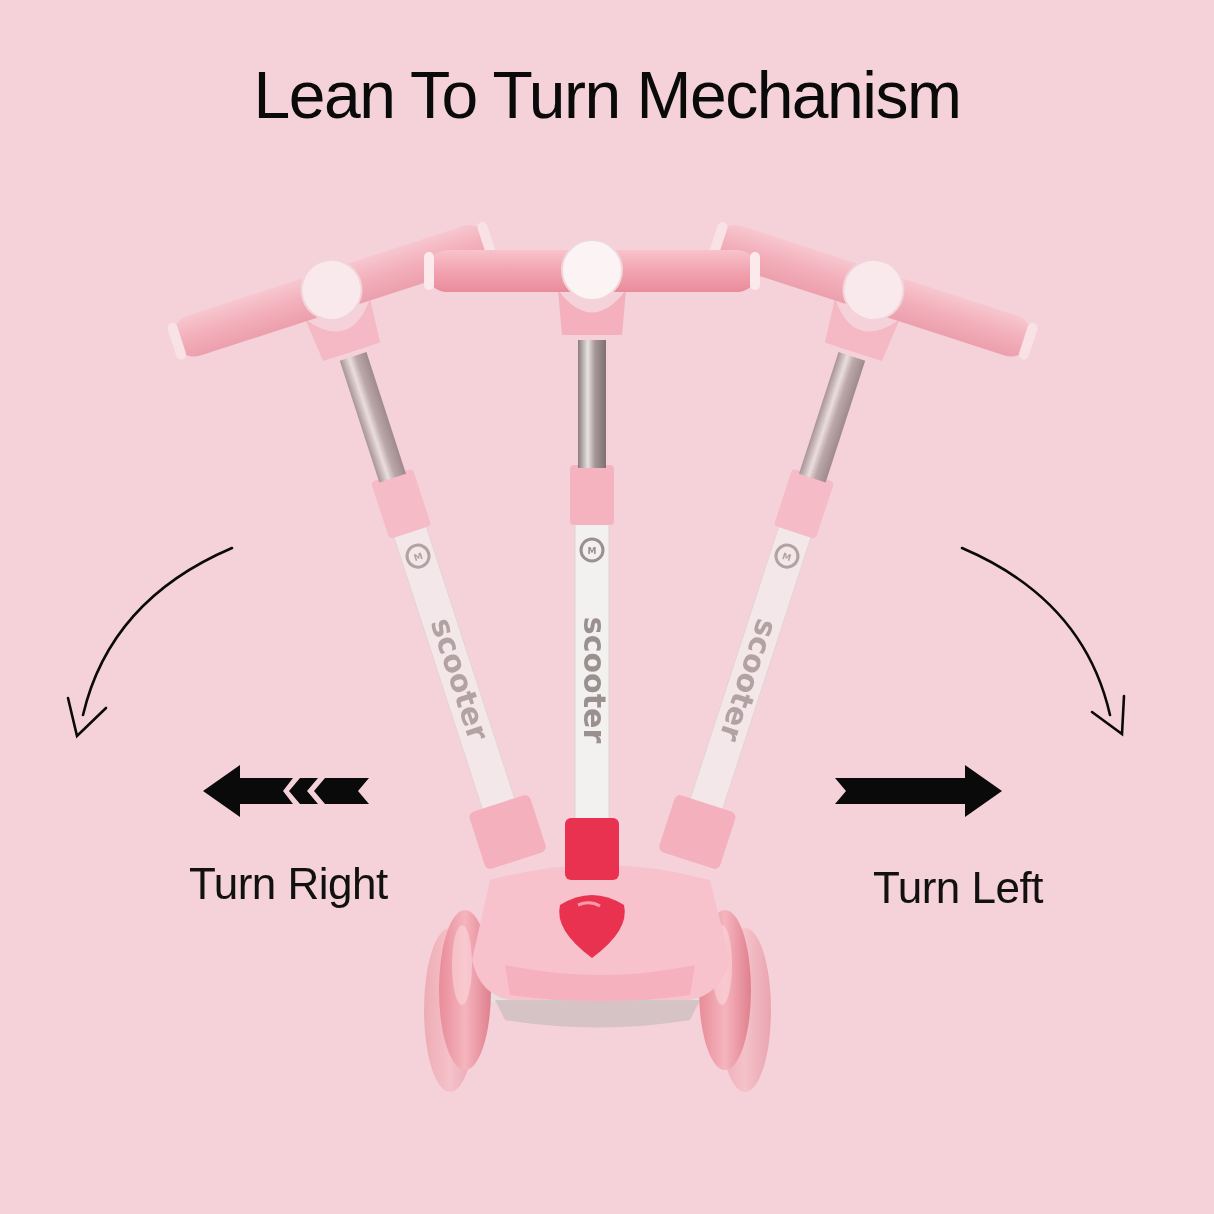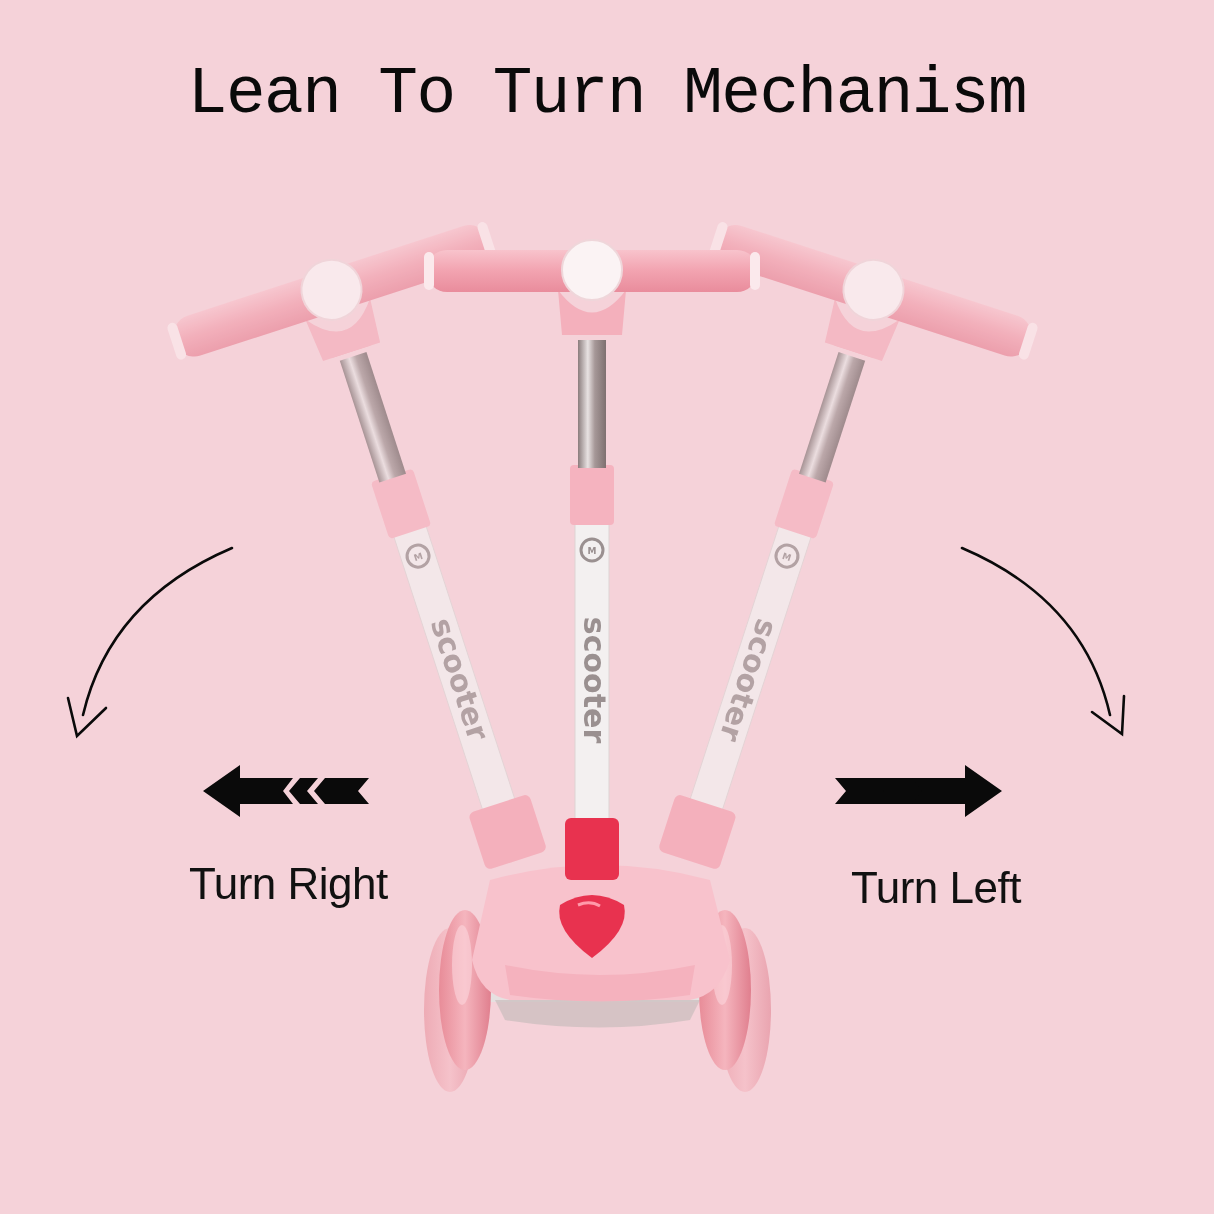--- a/index.html
+++ b/index.html
@@ -12,31 +12,30 @@
     }
     .title {
       position: absolute;
       left: 0; right: 0; top: 62px;
       text-align: center;
       font-size: 66px;
       font-weight: 400;
       color: #0a0a0a;
       letter-spacing: -1.5px;
       line-height: 1;
-      font-family: Liberation Mono, monospace;
     }
     .label {
       position: absolute;
       font-size: 44px;
       color: #111;
       line-height: 1;
       letter-spacing: -0.5px;
     }
     .label-right { left: 189px; top: 862px; }
-    .label-left  { left: 851px; top: 866px; }
+    .label-left  { left: 873px; top: 866px; }
     svg.art { position: absolute; left: 0; top: 0; }
   </style>
 </head>
 <body>
 
 <div class="title">Lean To Turn Mechanism</div>
 
 <svg class="art" width="1214" height="1214" viewBox="0 0 1214 1214">
   <defs>
     <linearGradient id="chrome" x1="0" x2="1" y1="0" y2="0">

